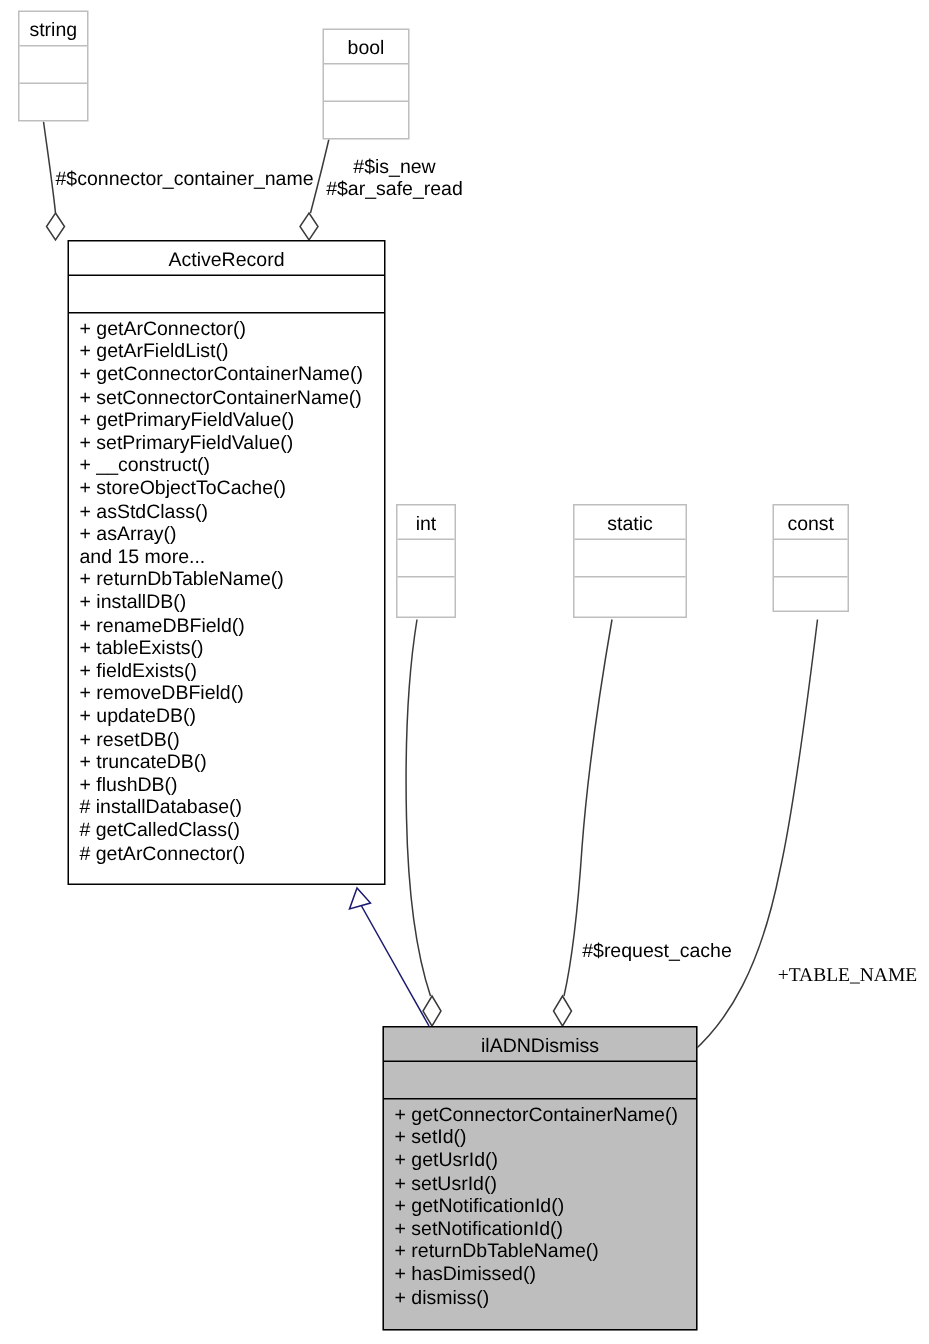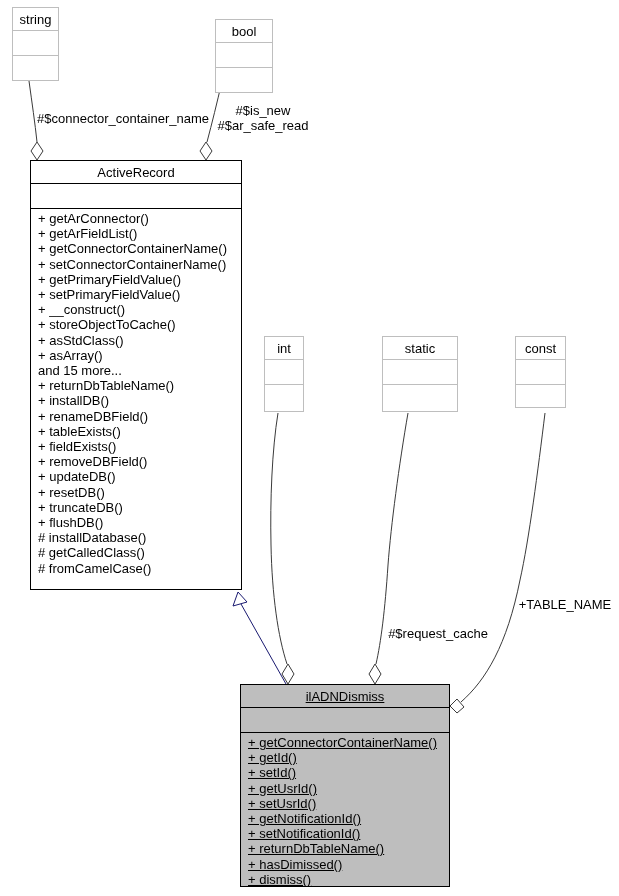--- a/index.html
+++ b/index.html
@@ -19,21 +19,21 @@
 
   .node { position:absolute; background:var(--node-fill,#ffffff); }
 
   
   .type-node { border:1px solid var(--primitive-border,#bebebe); display:flex; flex-direction:column; }
   .t-title { height:23px; line-height:23px; text-align:center; border-bottom:1px solid var(--primitive-border,#bebebe); white-space:nowrap; }
   .t-row { height:25px; border-bottom:1px solid var(--primitive-border,#bebebe); }
   .t-row.last { flex:1; border-bottom:none; }
 
   
-  .class-node { border:1px solid var(--node-border,#000000); }
+  .class-node { border:1px solid var(--node-border,#000000);margin-left:15px; }
   .class-node.highlight { background:var(--highlight-node-fill,#bebebe); }
   .c-title { height:23px; line-height:23px; text-align:center; border-bottom:1px solid var(--node-border,#000000); white-space:nowrap; }
   .c-empty { height:25px; border-bottom:1px solid var(--node-border,#000000); }
   .c-members { padding:2px 7px 0 7px; overflow:hidden; }
   .m-line { line-height:15.2px; white-space:nowrap; }
 
   .edge-label { position:absolute; text-align:center; line-height:14.6px; white-space:nowrap; }
 </style>
 </head>
 <body>
@@ -111,30 +111,29 @@
         <div class="m-line">+ renameDBField()</div>
         <div class="m-line">+ tableExists()</div>
         <div class="m-line">+ fieldExists()</div>
         <div class="m-line">+ removeDBField()</div>
         <div class="m-line">+ updateDB()</div>
         <div class="m-line">+ resetDB()</div>
         <div class="m-line">+ truncateDB()</div>
         <div class="m-line">+ flushDB()</div>
         <div class="m-line"># installDatabase()</div>
         <div class="m-line"># getCalledClass()</div>
-        <div class="m-line"># fromCamelCase()</div>
+        <div class="m-line"># getArConnector()</div>
       </div>
   </div>
 
-  <div class="node class-node highlight" style="left:240px;top:684px;width:210px;height:203px;text-decoration:underline;">
+  <div class="node class-node highlight" style="left:240px;top:684px;width:210px;height:203px;">
     <div class="c-title">ilADNDismiss</div>
     <div class="c-empty"></div>
     <div class="c-members">
         <div class="m-line">+ getConnectorContainerName()</div>
-        <div class="m-line">+ getId()</div>
         <div class="m-line">+ setId()</div>
         <div class="m-line">+ getUsrId()</div>
         <div class="m-line">+ setUsrId()</div>
         <div class="m-line">+ getNotificationId()</div>
         <div class="m-line">+ setNotificationId()</div>
         <div class="m-line">+ returnDbTableName()</div>
         <div class="m-line">+ hasDimissed()</div>
         <div class="m-line">+ dismiss()</div>
       </div>
   </div>
@@ -142,15 +141,15 @@
   <div class="edge-label" style="left:37px;top:112px;width:170px;">#$connector_container_name</div>
 
   <div class="edge-label" style="left:213px;top:104px;width:100px;">
     <div>#$is_new</div>
     <div>#$ar_safe_read</div>
   </div>
 
 
   <div class="edge-label" style="left:388px;top:627px;width:100px;">#$request_cache</div>
 
-  <div class="edge-label" style="left:514px;top:598px;width:102px;">+TABLE_NAME</div>
+  <div class="edge-label" style="left:514px;top:643px;width:102px;font-family:Liberation Serif, serif;">+TABLE_NAME</div>
 
 </div>
 
 </body></html>

